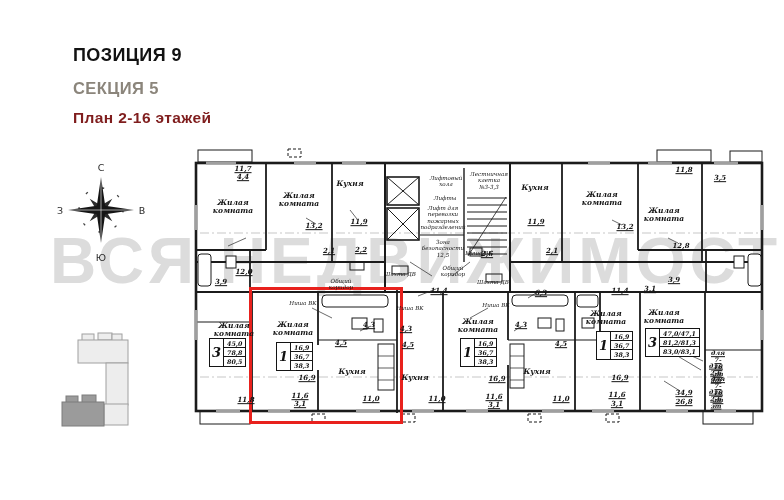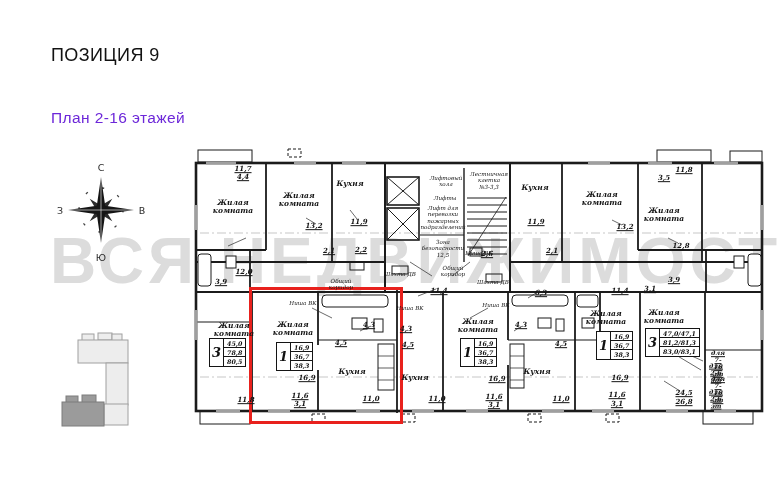--- a/index.html
+++ b/index.html
@@ -1,21 +1,21 @@
 <!DOCTYPE html>
 <html><head>
 <meta charset="utf-8">
 <style>
   html,body{margin:0;padding:0;background:#fff;}
   .stage{position:relative;width:784px;height:500px;background:#fff;overflow:hidden;
          font-family:"Liberation Sans",sans-serif;}
-  .title{position:absolute;left:51px;letter-spacing:.4px;font-weight:normal;white-space:nowrap;}
+  .title{position:absolute;left:73px;letter-spacing:.4px;font-weight:bold;white-space:nowrap;}
   .t1{top:45px;font-size:18px;color:#121212;}
   .t2{top:79px;font-size:16.5px;color:#8b857b;}
-  .t3{top:109px;font-size:15.5px;color:#6d28d9;}
+  .t3{top:109px;font-size:15.5px;color:#7f1d1d;}
   .watermark{position:absolute;left:50px;top:224px;width:730px;font-size:64px;font-weight:800;
              color:#dcdcdc;letter-spacing:4px;white-space:nowrap;
              font-family:"Liberation Sans",sans-serif;}
   svg.layer{position:absolute;left:0;top:0;pointer-events:none;}
   .plan-layer{position:absolute;left:0;top:0;width:700px;height:500px;pointer-events:none;}
   .lbl{position:absolute;transform:translate(-50%,-50%);font-family:"DejaVu Serif",serif;
        font-style:italic;color:#151515;white-space:pre-line;text-align:center;line-height:1.1;}
   .room{font-size:7.5px;font-weight:600;}
   .num{font-size:7px;font-weight:700;text-decoration:underline;}
   .tiny{font-size:5.6px;line-height:1.15;}
@@ -29,20 +29,21 @@
                  text-align:center;white-space:nowrap;}
   .apt .rows div:last-child{border-bottom:none;}
   .hl{position:absolute;border:3px solid #e8211d;background:transparent;pointer-events:auto;}
 </style>
 </head>
 <body>
 
 <div class="stage">
 
   <div class="title t1">ПОЗИЦИЯ 9</div>
+  <div class="title t2">СЕКЦИЯ 5</div>
   <div class="title t3">План 2-16 этажей</div>
 
   <div class="watermark">ВСЯ НЕДВИЖИМОСТЬ</div>
 
   <svg class="layer" style="left:55px;top:160px;" width="92" height="104" viewBox="0 0 92 104">
     <circle cx="46" cy="50" r="22" fill="none" stroke="#444" stroke-width="1.3" stroke-dasharray="2.5 14.8"></circle>
     <polygon points="57.3,38.7 50.5,50 57.3,61.3 46,54.5 34.7,61.3 41.5,50 34.7,38.7 46,45.5" fill="#2c2c2c"></polygon>
     <polygon points="46,17 50.2,45.8 79,50 50.2,54.2 46,83 41.8,54.2 13,50 41.8,45.8" fill="#161616"></polygon>
     <path d="M46,17 V83 M13,50 H79" stroke="#fff" stroke-width=".7" opacity=".85"></path>
     <text x="46" y="11" text-anchor="middle" font-size="9.5" fill="#2a2a2a" font-family="DejaVu Sans">С</text>
@@ -173,21 +174,21 @@
 12,5</span>
       <span class="lbl room" style="left: 535px; top: 188px;">Кухня</span>
       <span class="lbl num" style="left: 536px; top: 222px;">11,9</span>
       <span class="lbl room" style="left: 602px; top: 199px;">Жилая
 комната</span>
       <span class="lbl num" style="left: 625px; top: 227px;">13,2</span>
       <span class="lbl room" style="left: 664px; top: 215px;">Жилая
 комната</span>
       <span class="lbl num" style="left: 681px; top: 246px;">12,8</span>
       <span class="lbl num" style="left: 684px; top: 170px;">11,8</span>
-      <span class="lbl num" style="left: 664px; top: 178px;">3,5</span>
+      <span class="lbl num" style="left: 720px; top: 178px;">3,5</span>
       <span class="lbl num" style="left: 329px; top: 251px;">2,1</span>
       <span class="lbl num" style="left: 361px; top: 250px;">2,2</span>
       <span class="lbl num" style="left: 487px; top: 254px;">2,6</span>
       <span class="lbl num" style="left: 552px; top: 251px;">2,1</span>
       <span class="lbl num" style="left: 221px; top: 282px;">3,9</span>
       <span class="lbl num" style="left: 674px; top: 280px;">3,9</span>
       <span class="lbl tiny" style="left: 400px; top: 274px;">Шахта ДВ</span>
       <span class="lbl tiny" style="left: 493px; top: 282px;">Шахта ДВ</span>
       <span class="lbl tiny" style="left: 453px; top: 271px;">Общий
 коридор</span>
@@ -228,21 +229,21 @@
 комната</span>
       <span class="lbl num" style="left: 620px; top: 378px;">16,9</span>
       <span class="lbl num" style="left: 617px; top: 395px;">11,6</span>
       <span class="lbl num" style="left: 617px; top: 404px;">3,1</span>
       <span class="lbl num" style="left: 620px; top: 291px;">11,4</span>
       <span class="lbl num" style="left: 650px; top: 289px;">3,1</span>
       <span class="lbl room" style="left: 664px; top: 317px;">Жилая
 комната</span>
       <span class="lbl fl" style="left: 718px; top: 364px;">для 7-16 эт</span>
       <span class="lbl fl" style="left: 716px; top: 373px;">для 2-6 эт</span>
-      <span class="lbl num" style="left: 684px; top: 393px;">24,5</span>
+      <span class="lbl num" style="left: 684px; top: 393px;">34,9</span>
       <span class="lbl fl" style="left: 718px; top: 390px;">для 7-16 эт</span>
       <span class="lbl num" style="left: 684px; top: 402px;">26,8</span>
       <span class="lbl fl" style="left: 716px; top: 399px;">для 2-6 эт</span>
       <div class="apt" style="left: 209px; top: 338px;">
         <div class="n">3</div>
         <div class="rows">
           <div>45,0</div>
           <div>78,8</div>
           <div>80,5</div>
         </div>

